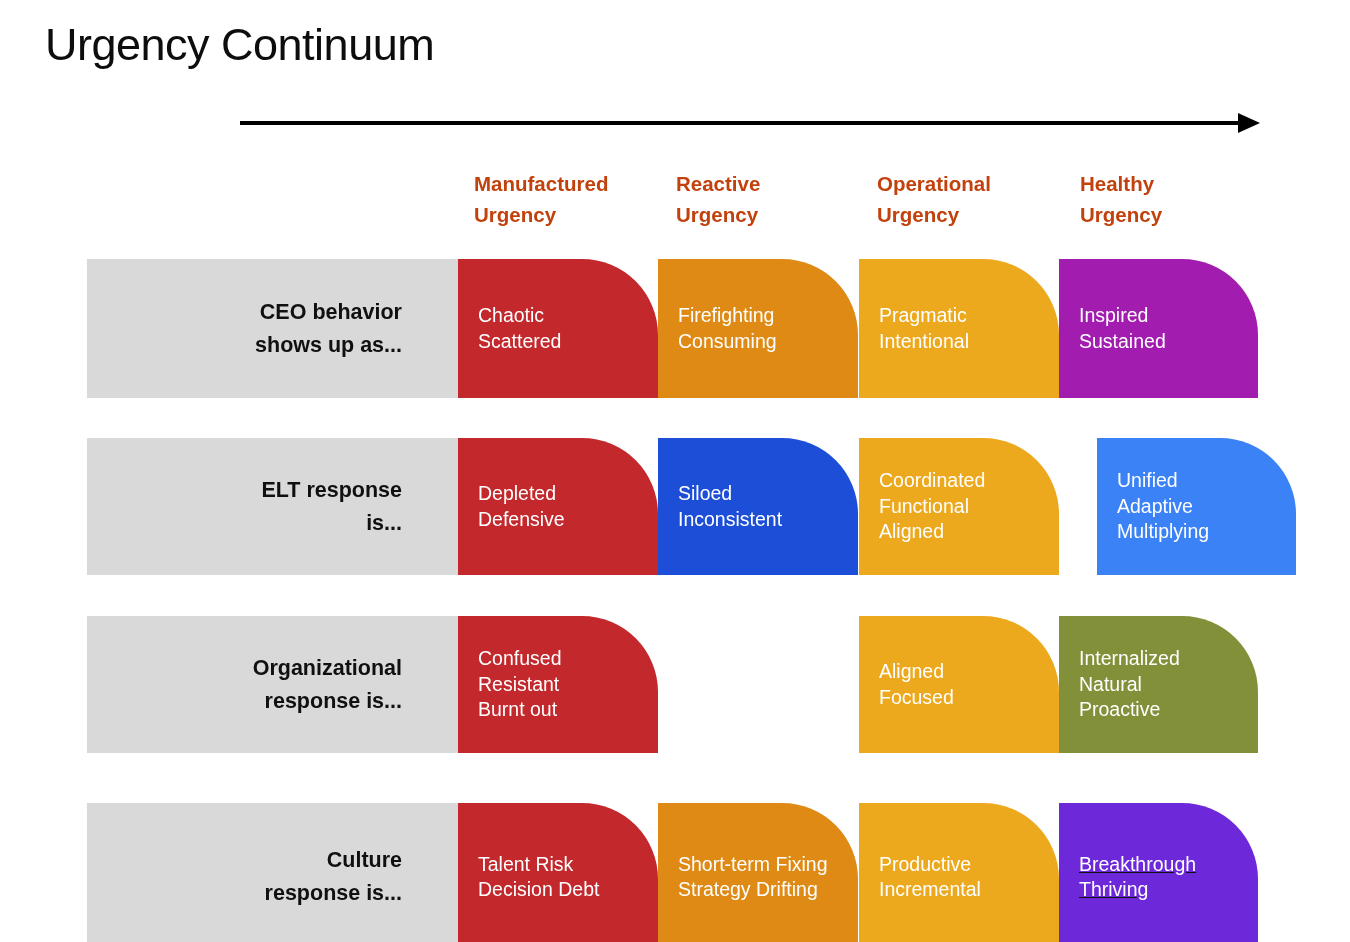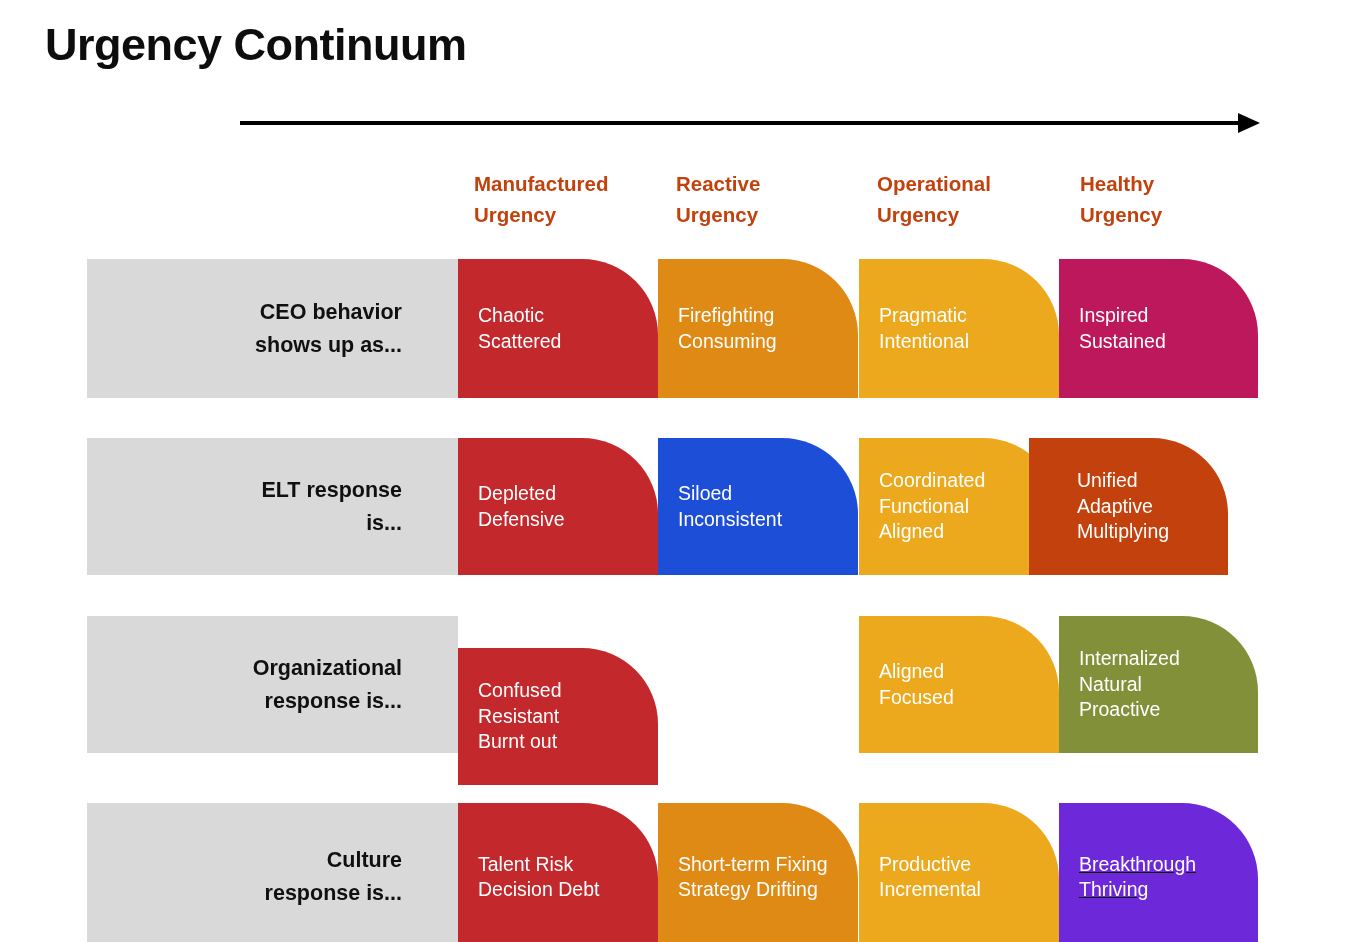--- a/index.html
+++ b/index.html
@@ -15,21 +15,21 @@
     font-family: "Liberation Sans", sans-serif;
     color: #111111;
   }
 
   
   #page-title {
     position: absolute;
     left: 45px;
     top: 18px;
     font-size: 45px;
-    font-weight: bold;
+    font-weight: normal;
     letter-spacing: -0.5px;
     color: #0d0d0d;
     line-height: 1.2;
     white-space: nowrap;
   }
 
   
   #continuum-arrow {
     position: absolute;
     left: 240px;
@@ -140,21 +140,21 @@
 Scattered</div>
       </div>
       <div class="data-cell" style="left: 658px; width: 200px; background: rgb(223, 138, 21);">
         <div class="data-cell-text">Firefighting
 Consuming</div>
       </div>
       <div class="data-cell" style="left: 859px; width: 200px; background: rgb(237, 169, 30);">
         <div class="data-cell-text">Pragmatic
 Intentional</div>
       </div>
-      <div class="data-cell" style="left: 1059px; width: 199px; background: #be185d;">
+      <div class="data-cell" style="left: 1059px; width: 199px; background: #a21caf;">
         <div class="data-cell-text">Inspired
 Sustained</div>
       </div>
     </div>
     <div class="row" style="top: 438px; height: 137px;">
       <div class="label-cell">
         <div class="label-cell-text">ELT response
 is...</div>
       </div>
       <div class="data-cell" style="left: 458px; width: 200px; background: rgb(194, 40, 44);">
@@ -163,32 +163,32 @@
       </div>
       <div class="data-cell" style="left: 658px; width: 200px; background: #1d4ed8;">
         <div class="data-cell-text">Siloed
 Inconsistent</div>
       </div>
       <div class="data-cell" style="left: 859px; width: 200px; background: rgb(237, 169, 30);">
         <div class="data-cell-text">Coordinated
 Functional
 Aligned</div>
       </div>
-      <div class="data-cell" style="left: 1029px; width: 199px; background: #c2410c; padding-left: 28px;">
+      <div class="data-cell" style="left: 1097px; width: 199px; background: #3b82f6;">
         <div class="data-cell-text">Unified
 Adaptive
 Multiplying</div>
       </div>
     </div>
     <div class="row" style="top: 616px; height: 137px;">
       <div class="label-cell">
         <div class="label-cell-text">Organizational
 response is...</div>
       </div>
-      <div class="data-cell" style="left: 458px; width: 200px; background: rgb(194, 40, 44); margin-top: 32px;">
+      <div class="data-cell" style="left: 458px; width: 200px; background: rgb(194, 40, 44);">
         <div class="data-cell-text">Confused
 Resistant
 Burnt out</div>
       </div>
       <div class="data-cell" style="left: 859px; width: 200px; background: rgb(237, 169, 30);">
         <div class="data-cell-text">Aligned
 Focused</div>
       </div>
       <div class="data-cell" style="left: 1059px; width: 199px; background: rgb(131, 144, 58);">
         <div class="data-cell-text">Internalized

